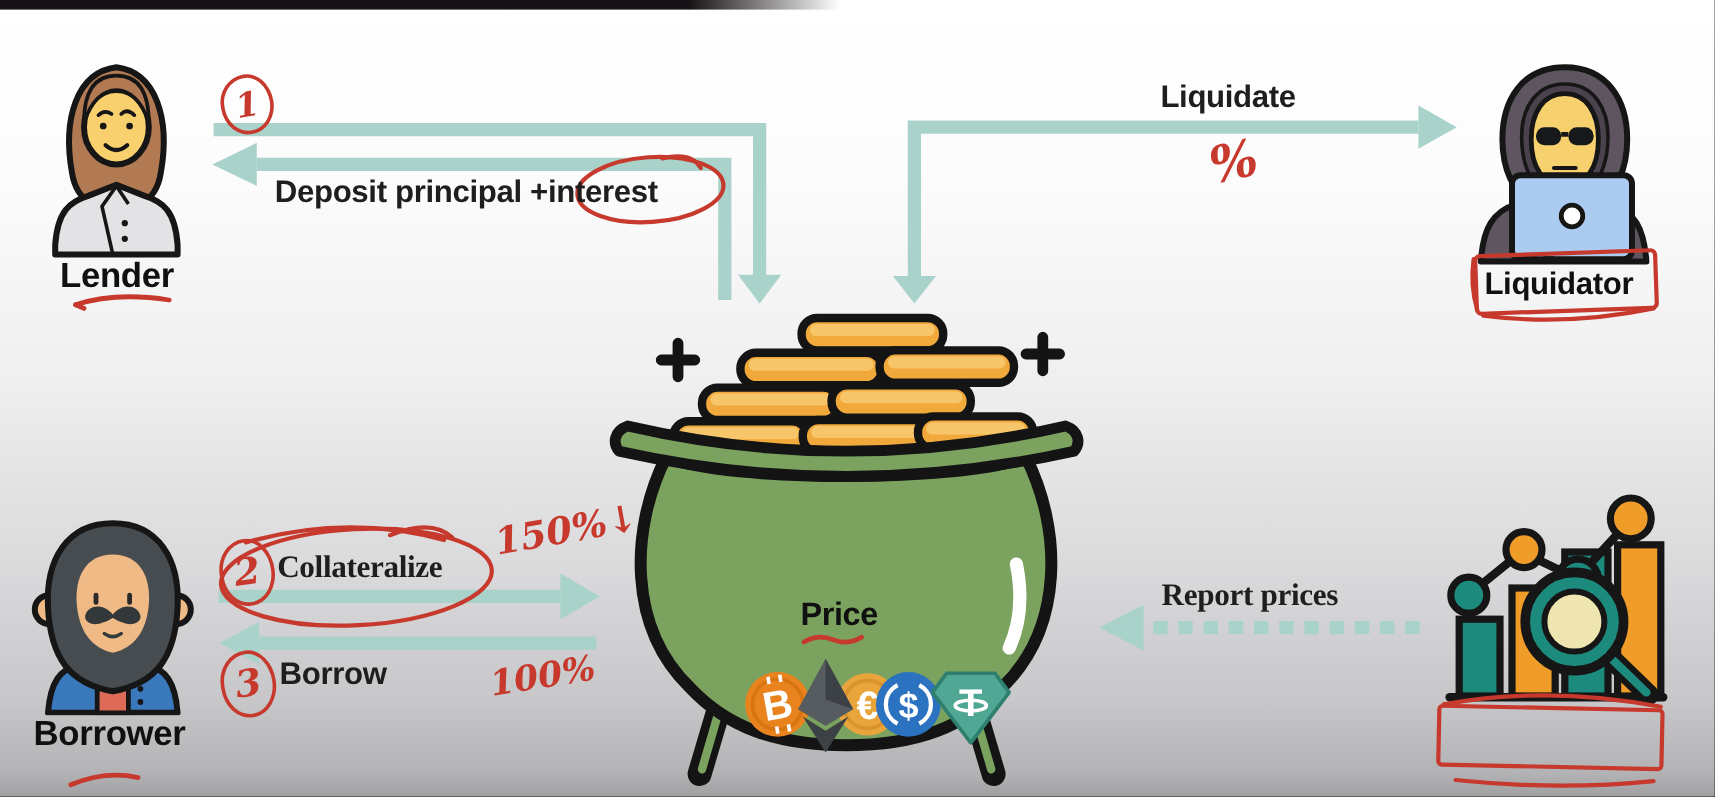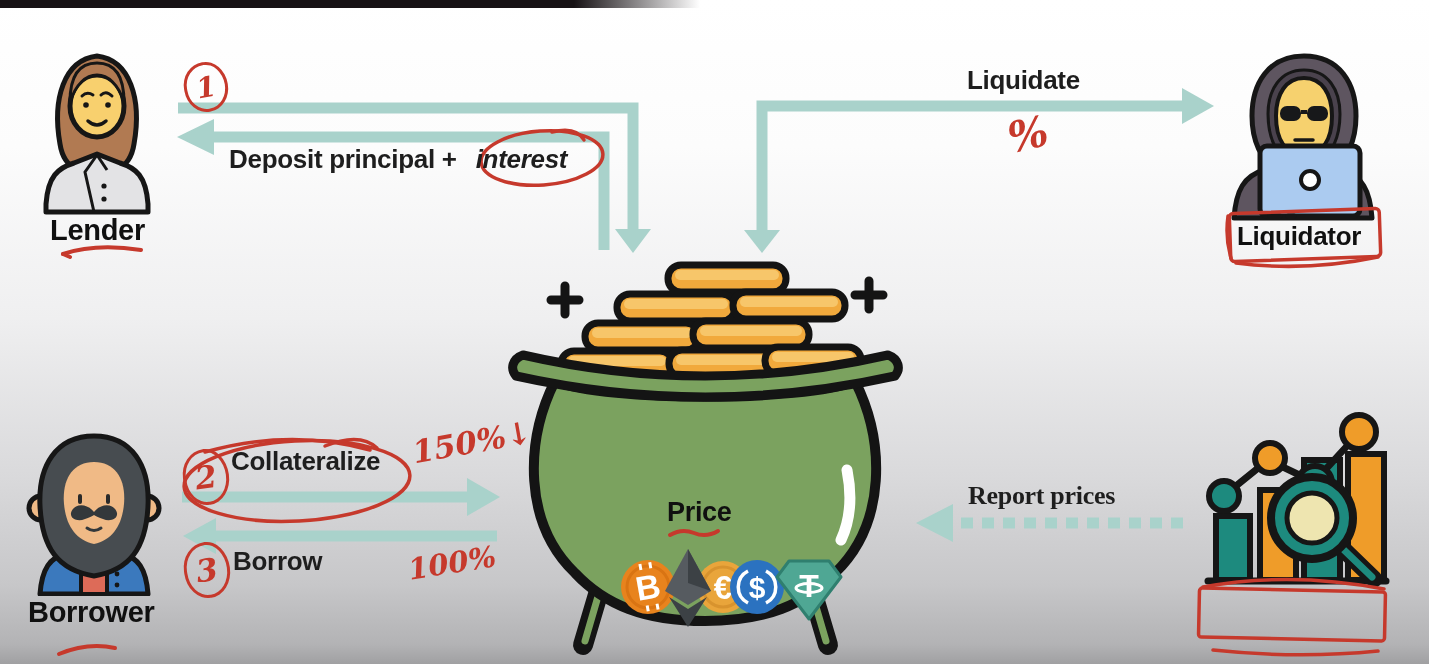--- a/index.html
+++ b/index.html
@@ -196,24 +196,24 @@
       <ellipse cx="306" cy="333" rx="13" ry="4.5" fill="none" stroke="#ffffff" stroke-width="3"></ellipse>
     </g>
   </svg>
 
   <div class="actor-label" style="left:50px;top:214px;font-size:29px;">Lender</div>
   <div class="actor-label" style="left:28px;top:596px;font-size:29px;">Borrower</div>
   <div class="actor-label" style="left:1237px;top:221px;font-size:26px;">Liquidator</div>
   <div class="actor-label" style="left:667px;top:497px;font-size:27px;">Price</div>
 
   <div class="flow-label" style="left:229px;top:144px;">
-    <span>Deposit principal +</span><span style="margin-left:19px;font-style:italic;">interest</span>
+    <span>Deposit principal +</span><span style="margin-left:0;">interest</span>
   </div>
   <div class="flow-label" style="left:967px;top:65px;">Liquidate</div>
-  <div class="flow-label" style="left:231px;top:446px;">Collateralize</div>
+  <div class="flow-label" style="left:231px;top:458px;font-family:Liberation Serif, serif;">Collateralize</div>
   <div class="flow-label" style="left:233px;top:546px;">Borrow</div>
   <div class="flow-label" style="left:968px;top:481px;font-family:Liberation Serif, serif;">Report prices</div>
 
   <div class="step-circle" style="left:184px;top:62px;width:38px;height:44px;font-size:28px;transform:rotate(-10deg);">
       <span>1</span>
     </div>
   <div class="step-circle" style="left:183px;top:449px;width:40px;height:50px;font-size:31px;transform:rotate(-8deg);">
       <span>2</span>
     </div>
   <div class="step-circle" style="left:184px;top:542px;width:40px;height:50px;font-size:31px;transform:rotate(-8deg);">

